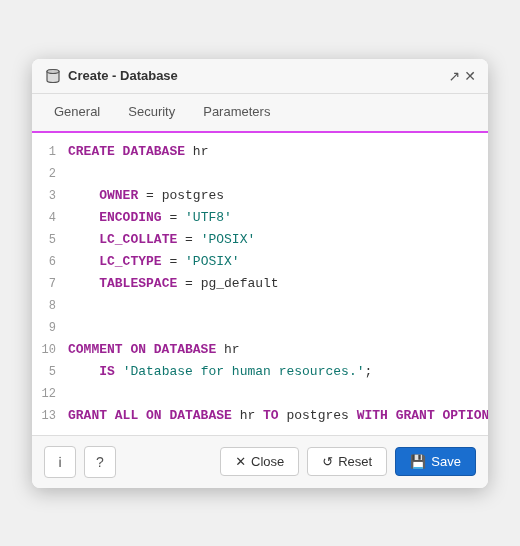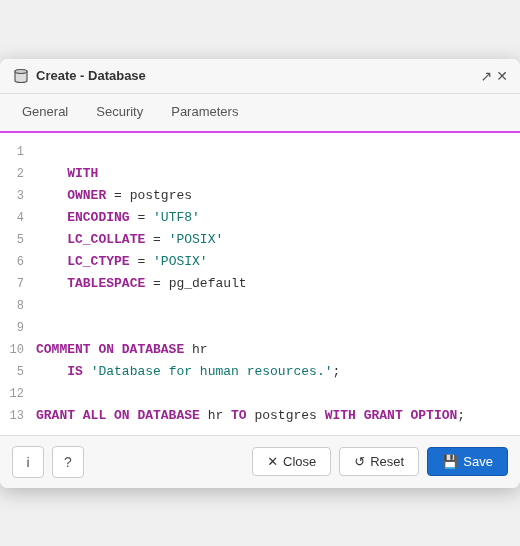--- a/index.html
+++ b/index.html
@@ -7,21 +7,21 @@
     body {
       font-family: -apple-system, BlinkMacSystemFont, 'Segoe UI', sans-serif;
       background: #f0f0f0;
       display: flex;
       justify-content: center;
       align-items: center;
       min-height: 100vh;
     }
 
     .window {
-      width: 520px;
+      width: 456px;
       background: #ffffff;
       border-radius: 8px;
       box-shadow: 0 4px 20px rgba(0,0,0,0.25);
       overflow: hidden;
       display: flex;
       flex-direction: column;
     }
 
     
     .title-bar {
@@ -202,24 +202,24 @@
   <div class="tabs">
     <div class="tab">General</div>
     <div class="tab">Security</div>
     <div class="tab">Parameters</div>
   </div>
 
   <div class="editor-area" id="sql-editor">
 
   <div class="code-line">
         <span class="line-number">1</span>
+        <span class="line-content"><span class="kw">CREATE DATABASE</span><span> hr</span></span>
       </div>
       <div class="code-line">
         <span class="line-number">2</span>
-        <span class="line-content"><span>    </span><span class="kw">WITH</span></span>
       </div>
       <div class="code-line">
         <span class="line-number">3</span>
         <span class="line-content"><span>    </span><span class="kw">OWNER</span><span> = postgres</span></span>
       </div>
       <div class="code-line">
         <span class="line-number">4</span>
         <span class="line-content"><span>    </span><span class="kw">ENCODING</span><span> = </span><span class="str">'UTF8'</span></span>
       </div>
       <div class="code-line">

